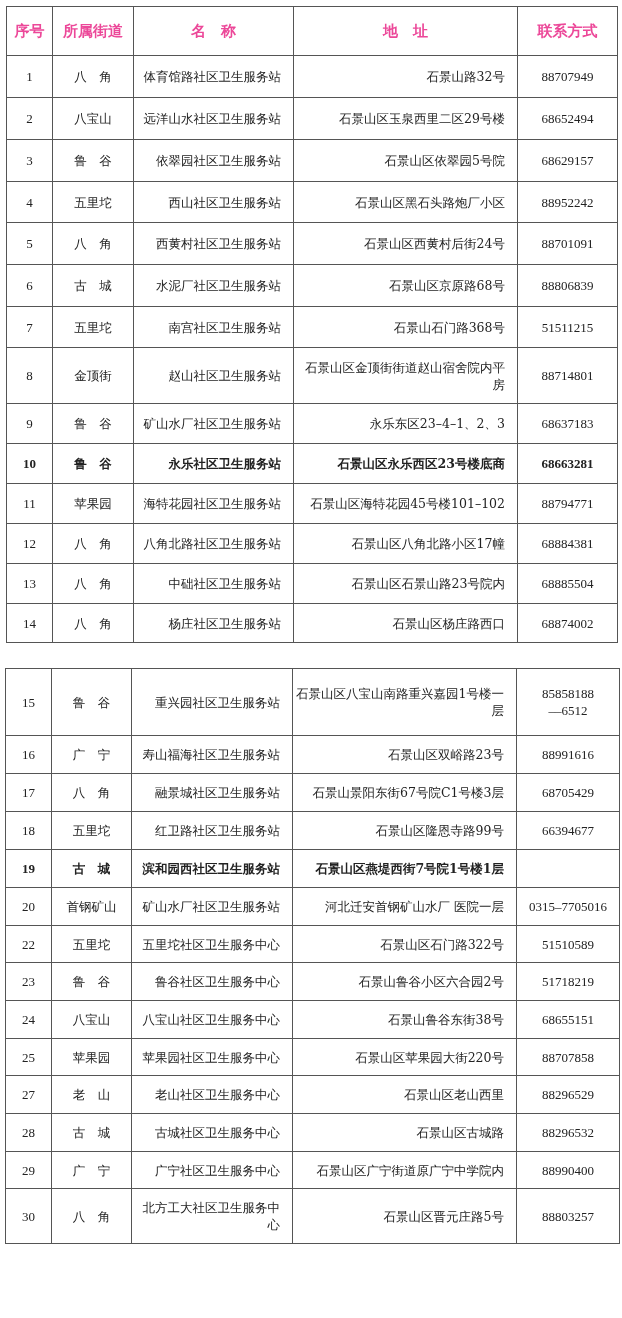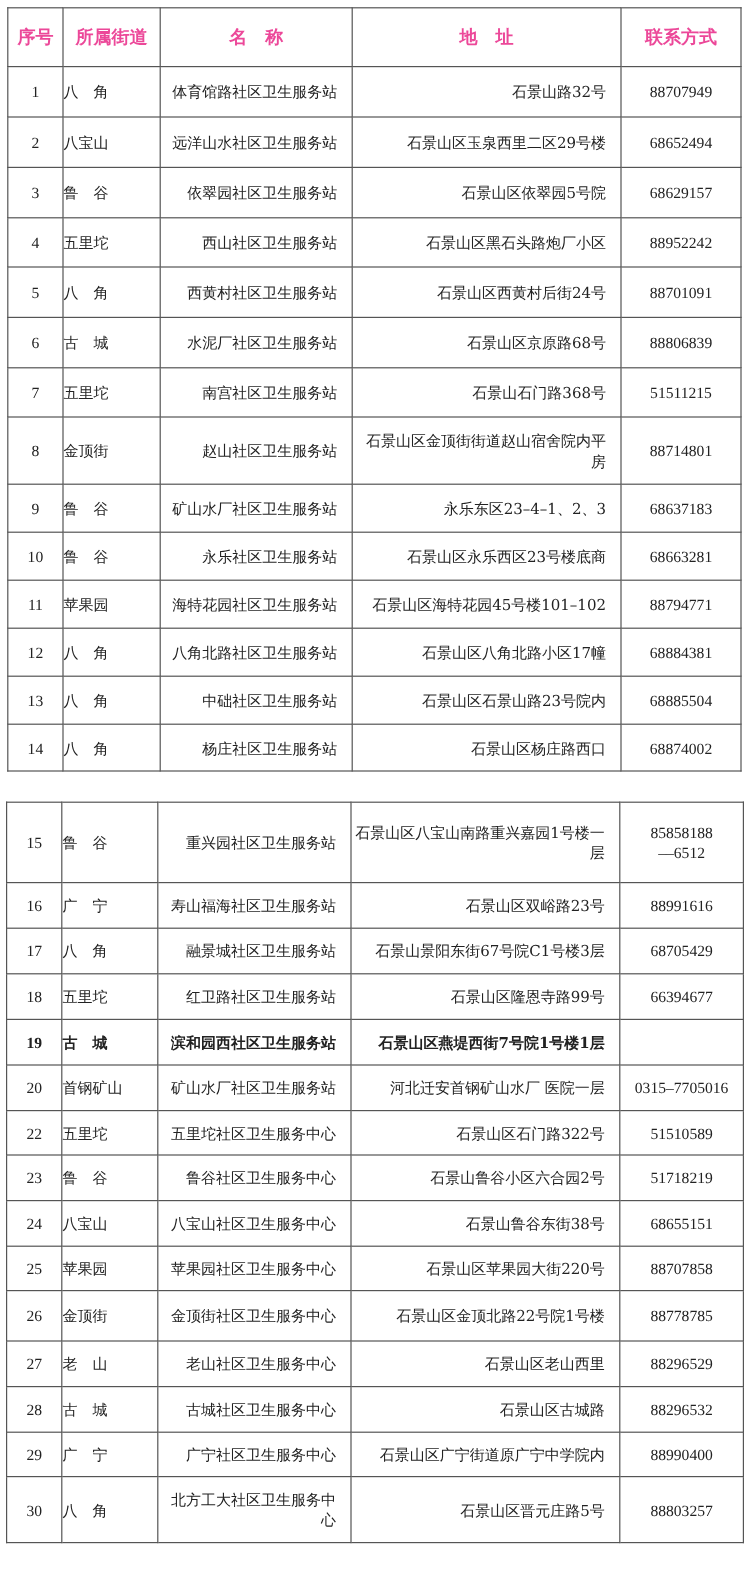--- a/index.html
+++ b/index.html
@@ -1,21 +1,21 @@
 <!DOCTYPE html>
 <html><head>
 <meta charset="utf-8">
 <style>
   html, body { margin: 0; padding: 0; background: #ffffff; }
   body { width: 622px; height: 1318px; position: relative; overflow: hidden;
          font-family: "DejaVu Serif", "Liberation Serif", serif; color: #222; }
   table { border-collapse: collapse; table-layout: fixed; position: absolute; }
   td, th { border: 1.5px solid #555; padding: 0; font-size: 12.5px; line-height: 17px; }
   th { font-family: "DejaVu Sans", "Liberation Sans", sans-serif; font-weight: bold; font-size: 15px; text-align: center; color: #ec4899; }
-  td.c { text-align: left; }
+  td.c { text-align: center; }
   td.l { text-align: right; padding-left: 2px; padding-right: 12px; }
   td.phone { text-align: center; font-family: "Liberation Serif", serif; font-size: 13px; }
   td.num { text-align: center; font-family: "Liberation Serif", serif; font-size: 13px; }
   #t1 { left: 6px; top: 6px; width: 611px; }
   #t2 { left: 5px; top: 668px; width: 614px; }
   .street { letter-spacing: 0; }
 </style>
 </head>
 <body>
 
@@ -93,21 +93,21 @@
         <td class="l">石景山区金顶街街道赵山宿舍院内平房</td>
         <td class="phone"><span>88714801</span></td>
       </tr>
       <tr style="height: 40px;">
         <td class="num">9</td>
         <td class="c street">鲁　谷</td>
         <td class="l">矿山水厂社区卫生服务站</td>
         <td class="l">永乐东区23–4–1、2、3</td>
         <td class="phone"><span>68637183</span></td>
       </tr>
-      <tr style="height: 40px;">
+      <tr style="height: 40px; font-weight: bold;">
         <td class="num">10</td>
         <td class="c street">鲁　谷</td>
         <td class="l">永乐社区卫生服务站</td>
         <td class="l">石景山区永乐西区23号楼底商</td>
         <td class="phone"><span>68663281</span></td>
       </tr>
       <tr style="height: 40px;">
         <td class="num">11</td>
         <td class="c street">苹果园</td>
         <td class="l">海特花园社区卫生服务站</td>
@@ -210,27 +210,20 @@
         <td class="l">石景山鲁谷东街38号</td>
         <td class="phone"><span>68655151</span></td>
       </tr>
       <tr style="height: 37px;">
         <td class="num">25</td>
         <td class="c street">苹果园</td>
         <td class="l">苹果园社区卫生服务中心</td>
         <td class="l">石景山区苹果园大街220号</td>
         <td class="phone"><span>88707858</span></td>
       </tr>
-      <tr style="height: 42px;">
-        <td class="num">26</td>
-        <td class="c street">金顶街</td>
-        <td class="l">金顶街社区卫生服务中心</td>
-        <td class="l">石景山区金顶北路22号院1号楼</td>
-        <td class="phone"><span>88778785</span></td>
-      </tr>
       <tr style="height: 38px;">
         <td class="num">27</td>
         <td class="c street">老　山</td>
         <td class="l">老山社区卫生服务中心</td>
         <td class="l">石景山区老山西里</td>
         <td class="phone"><span>88296529</span></td>
       </tr>
       <tr style="height: 38px;">
         <td class="num">28</td>
         <td class="c street">古　城</td>

